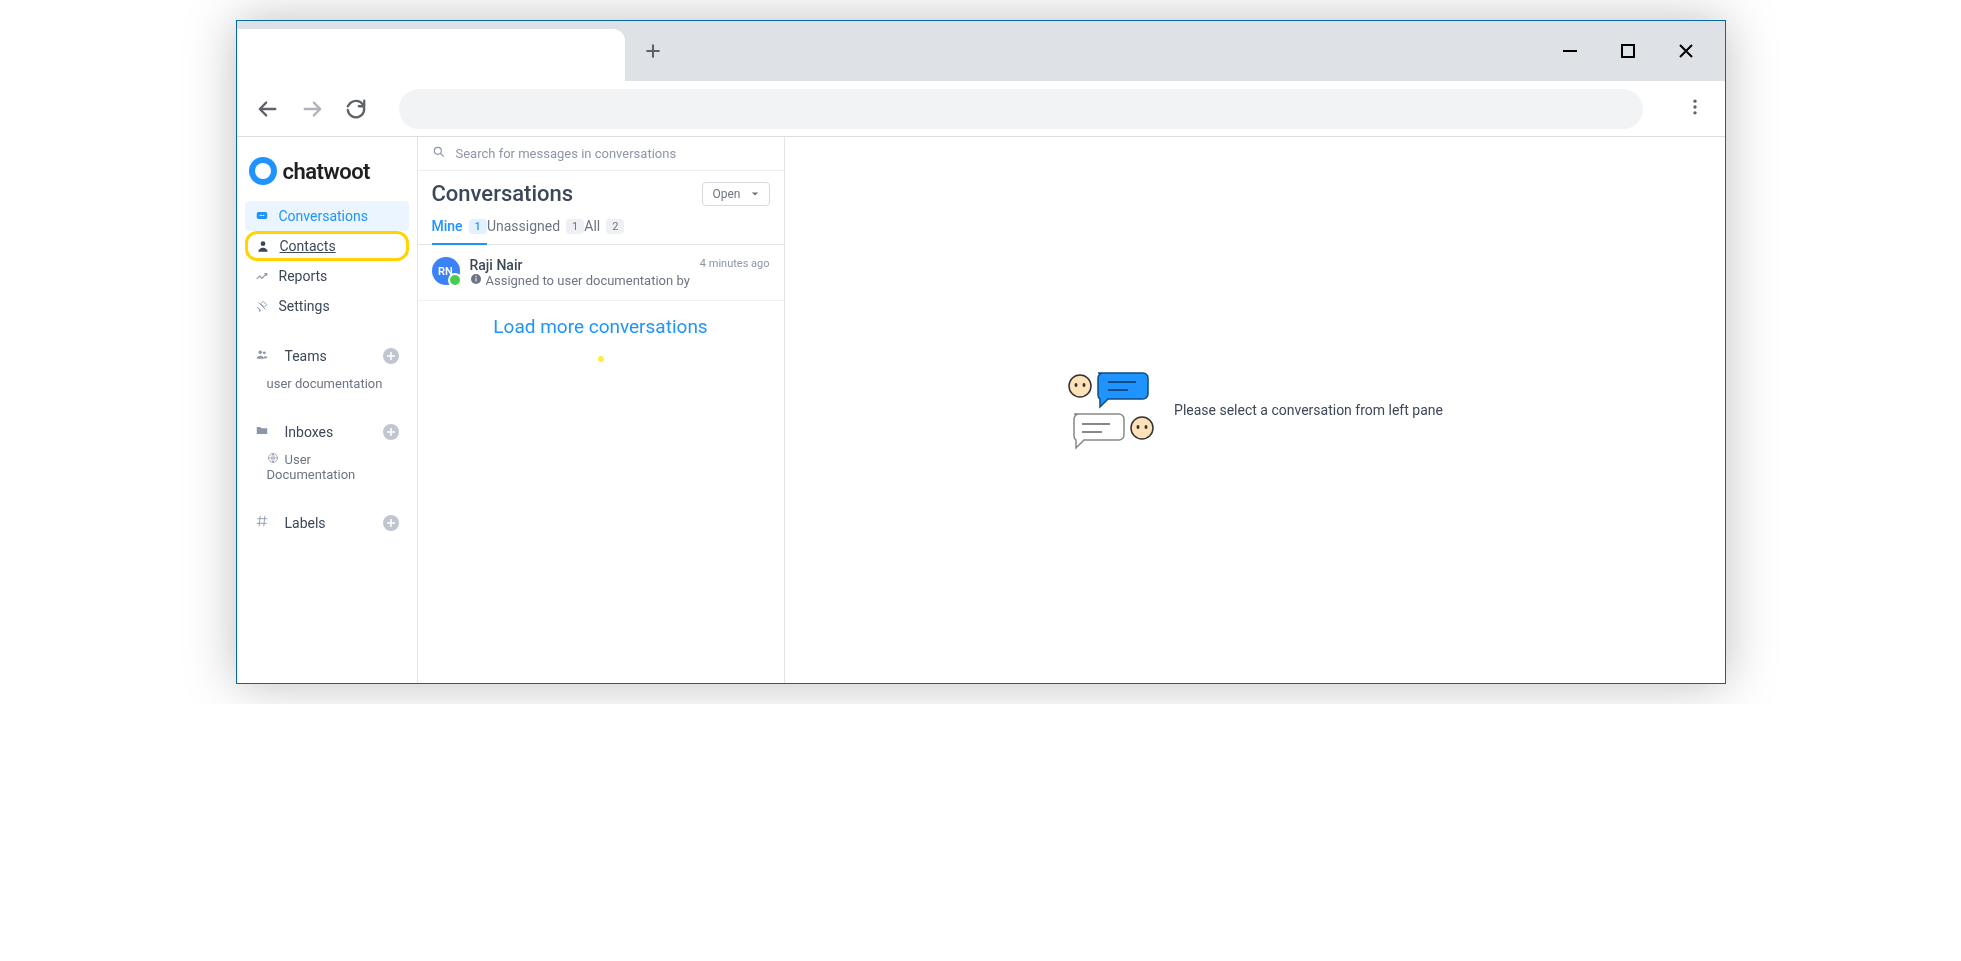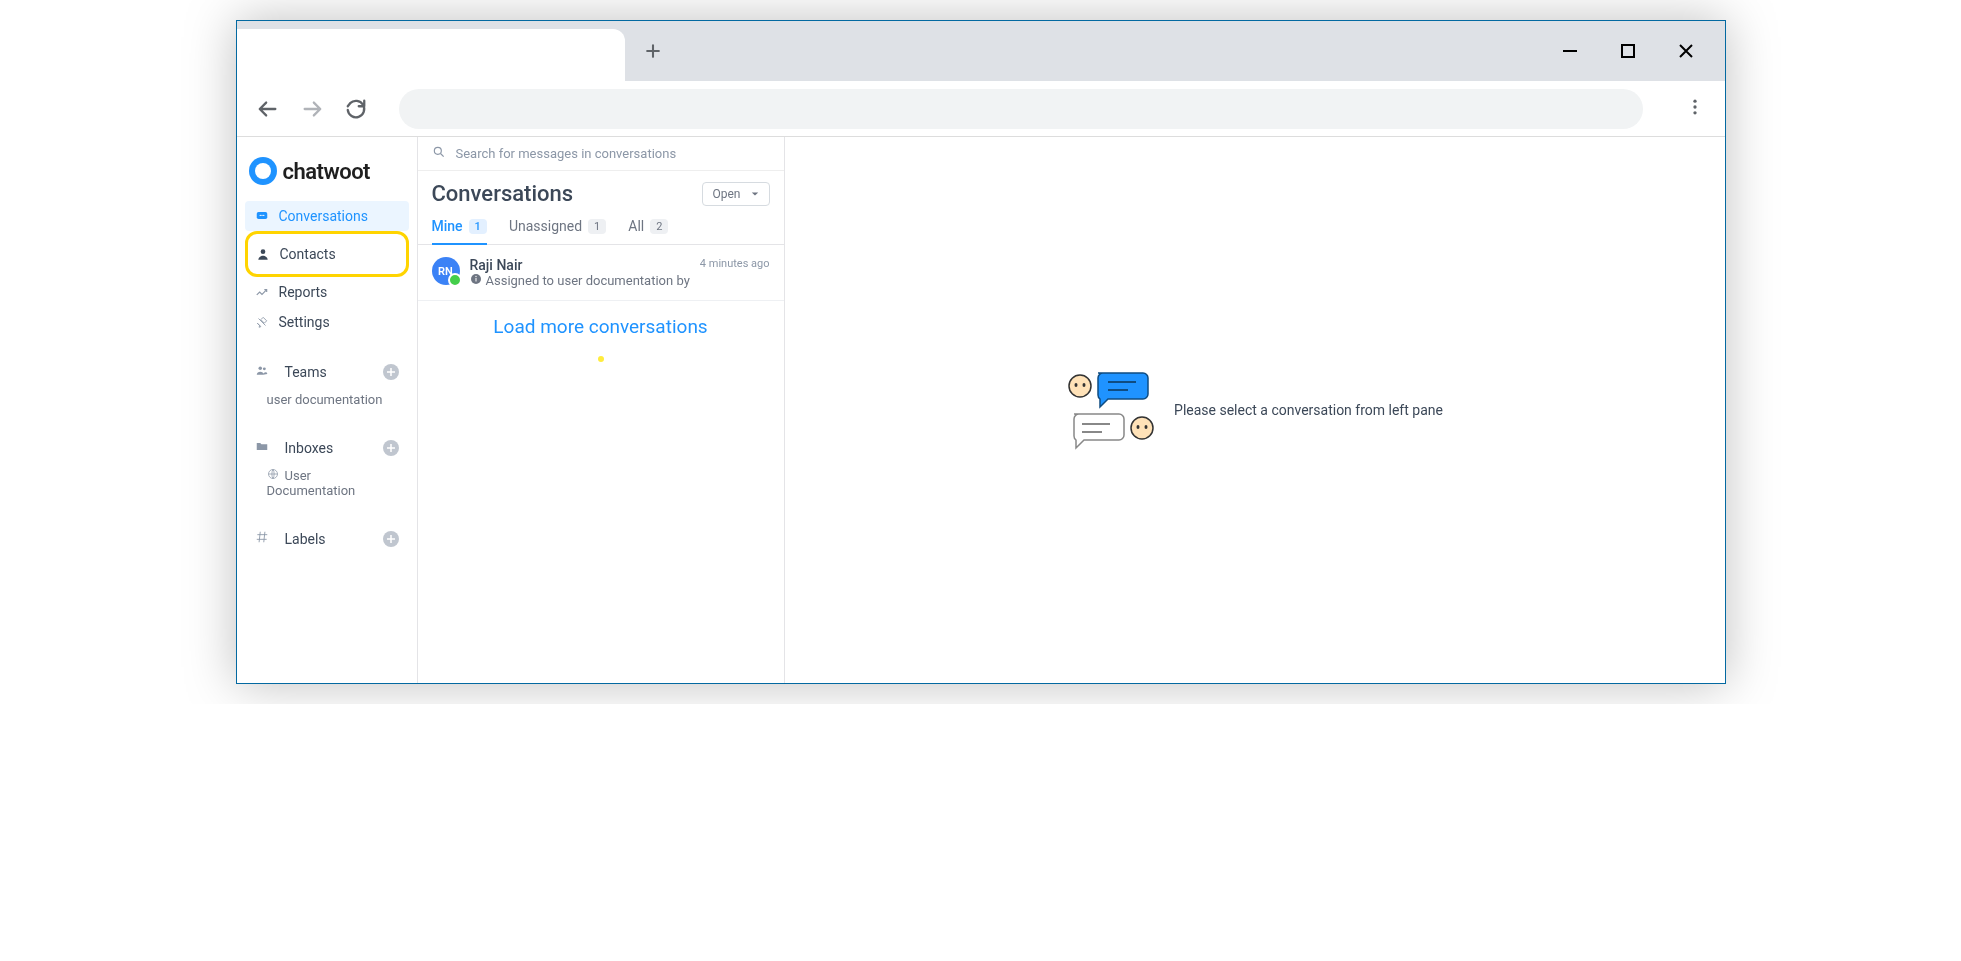--- a/index.html
+++ b/index.html
@@ -25,36 +25,36 @@
     .content { flex: 1; display: flex; overflow: hidden; }
 
     
     .sidebar { width: 181px; border-right: 1px solid #e4e4e7; padding: 8px 8px; display: flex; flex-direction: column; font-size: 14px; }
     .logo-row { display: flex; align-items: center; gap: 6px; padding: 12px 4px 16px; }
     .logo-circle { width: 28px; height: 28px; background: #1f93ff; border-radius: 50%; position: relative; }
     .logo-circle::after { content: ''; position: absolute; inset: 6px; background: #fff; border-radius: 50%; }
     .logo-text { font-size: 22px; font-weight: 600; color: #1f1f1f; letter-spacing: -0.5px; }
     .nav-item { display: flex; align-items: center; gap: 10px; padding: 7px 10px; border-radius: 4px; color: #3c4858; cursor: pointer; }
     .nav-item.active { background: #ebf5ff; color: #1f93ff; }
-    .nav-item.highlighted { border: 3px solid #ffd400; border-radius: 12px; padding: 12px 8px; }
+    .nav-item.highlighted { border: 3px solid #ffd400; border-radius: 12px; padding: 4px 8px; text-decoration: underline; }
     .nav-item .icn { width: 14px; height: 14px; display: flex; align-items: center; justify-content: center; color: #8c97a7; flex-shrink: 0; }
     .nav-item.active .icn { color: #1f93ff; }
     .section-header { display: flex; align-items: center; justify-content: space-between; padding: 6px 10px; color: #3c4858; margin-top: 20px; font-size: 14px; }
     .section-header .left { display: flex; align-items: center; gap: 16px; }
     .section-header .add { width: 16px; height: 16px; background: #c0c6cf; border-radius: 50%; display: flex; align-items: center; justify-content: center; color: #fff; font-size: 12px; }
     .sub-item { padding: 6px 10px 6px 22px; color: #6e7582; font-size: 13px; }
     .sub-item .subicn { display: inline-flex; margin-right: 6px; color: #8c97a7; }
 
     
     .midpanel { width: 367px; border-right: 1px solid #e4e4e7; display: flex; flex-direction: column; }
     .search-row { display: flex; align-items: center; gap: 10px; padding: 8px 14px; border-bottom: 1px solid #eee; color: #8c97a7; font-size: 13px; }
     .head-row { display: flex; align-items: center; justify-content: space-between; padding: 10px 14px 4px; }
     .head-title { font-size: 22px; font-weight: 500; color: #3c4858; }
     .status-select { border: 1px solid #d6dbe0; border-radius: 4px; padding: 4px 10px; font-size: 12px; color: #6e7582; display: flex; align-items: center; gap: 10px; background: #fff; }
-    .tabs-row { display: flex; gap: 22px; padding: 8px 14px 0; border-bottom: 1px solid #e4e4e7; font-size: 14px; color: #6e7582; }
+    .tabs-row { display: flex; padding: 8px 14px 0; border-bottom: 1px solid #e4e4e7; font-size: 14px; color: #6e7582; }
     .tab-item { display: flex; align-items: center; gap: 6px; padding-bottom: 10px; position: relative; cursor: pointer; }
     .tab-item.active-tab { color: #1f93ff; font-weight: 500; }
     .tab-item.active-tab::after { content:''; position: absolute; bottom: -1px; left: 0; right: 0; height: 2px; background: #1f93ff; }
     .badge { background: #eef0f3; color: #6e7582; font-size: 11px; padding: 1px 6px; border-radius: 4px; }
     .tab-item.active-tab .badge { background: #e3f0ff; color: #1f93ff; }
     .conv-item { display: flex; gap: 10px; padding: 12px 14px; border-bottom: 1px solid #eef0f3; cursor: pointer; }
     .avatar { width: 28px; height: 28px; border-radius: 50%; background: #3b82f6; color: #fff; font-size: 11px; font-weight: 600; display: flex; align-items: center; justify-content: center; position: relative; flex-shrink: 0; }
     .avatar::after { content:''; position: absolute; right: -2px; bottom: -2px; width: 10px; height: 10px; background: #44ce4b; border: 2px solid #fff; border-radius: 50%; }
     .conv-body { flex: 1; overflow: hidden; }
     .conv-name { font-size: 14px; color: #3c4858; font-weight: 500; }

